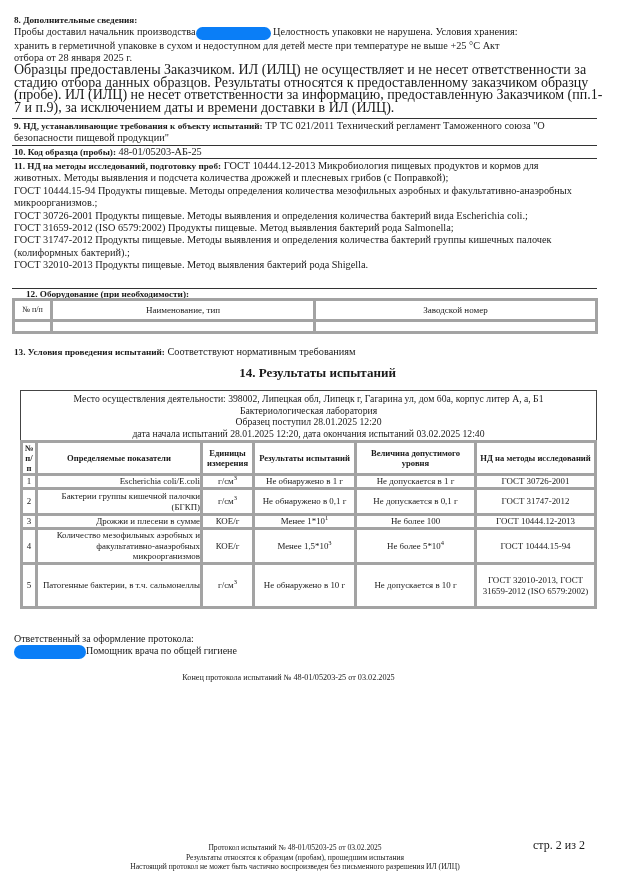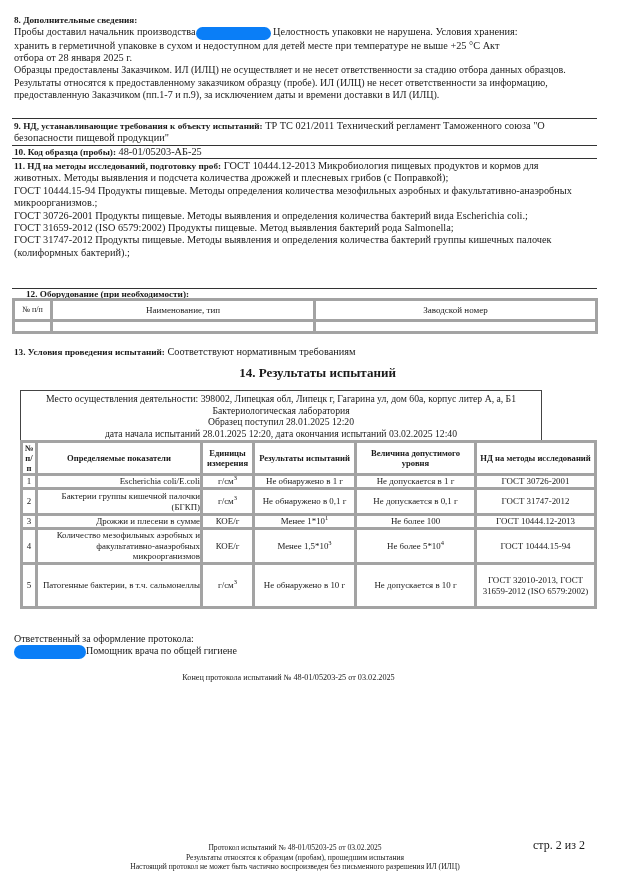--- a/index.html
+++ b/index.html
@@ -8,21 +8,21 @@
   .page { position: absolute; left: 0; top: 0; width: 635px; height: 884px; }
   .blk { position: absolute; left: 14px; width: 590px; font-size: 10.3px; line-height: 12.4px; }
   .b { font-weight: bold; font-size: 9.2px; }
   .redact { display: inline-block; background: #0a7ef7; border-radius: 8px; vertical-align: middle; }
   .rule { position: absolute; left: 12px; width: 585px; height: 0; border-top: 1px solid #333; }
   table { border-collapse: collapse; }
   td, th { border: 3px solid #a3a3a3; }
   .eq { position: absolute; left: 12px; top: 298px; width: 586px; font-size: 9px; }
   .eq th { font-weight: normal; height: 21px; text-align: center; line-height: 10px; }
   .eq td { height: 12px; }
-  .res-head { position: absolute; left: 20px; top: 390px; width: 522px; border: 1px solid #444; border-bottom: none;
+  .res-head { position: absolute; left: 20px; top: 390px; width: 577px; border: 1px solid #444; border-bottom: none;
     text-align: center; font-size: 9.7px; line-height: 11.7px; padding-top: 2px; padding-bottom: 1px; }
   .res { position: absolute; left: 20px; top: 440px; width: 577px; font-size: 8.9px; line-height: 10.5px; }
   .res th { font-weight: bold; font-size: 8.6px; text-align: center; line-height: 10px; height: 28px; }
   .res td { text-align: center; }
   .res td.l { text-align: right; padding-left: 2px; }
   .res sup { font-size: 6.5px; vertical-align: 4px; line-height: 0; }
   .title14 { position: absolute; left: 0; width: 635px; top: 365px; text-align: center; font-weight: bold; font-size: 13px; }
   .sm { font-size: 7.6px; }
 </style>
 </head>
@@ -30,21 +30,21 @@
 
 <div class="page">
 
   <div class="blk" style="top:14px;">
     <div class="b">8. Дополнительные сведения:</div>
     <div>
       <span>Пробы доставил  начальник производства</span><span class="redact" style="width: 75px; height: 13px; background: rgb(10, 126, 247);"></span><span> Целостность упаковки не нарушена. Условия хранения:</span>
     </div>
     <div>хранить в герметичной упаковке в сухом и недоступном для детей месте при температуре не выше +25 °С Акт</div>
     <div>отбора от 28 января 2025 г.</div>
-    <div style="font-size:10px;">Образцы предоставлены Заказчиком. ИЛ (ИЛЦ) не осуществляет и не несет ответственности за стадию отбора данных образцов. Результаты относятся к предоставленному заказчиком образцу (пробе). ИЛ (ИЛЦ) не несет ответственности за информацию, предоставленную Заказчиком (пп.1-7 и п.9), за исключением даты и времени доставки в ИЛ (ИЛЦ).</div>
+    <div style="font-size:14px;">Образцы предоставлены Заказчиком. ИЛ (ИЛЦ) не осуществляет и не несет ответственности за стадию отбора данных образцов. Результаты относятся к предоставленному заказчиком образцу (пробе). ИЛ (ИЛЦ) не несет ответственности за информацию, предоставленную Заказчиком (пп.1-7 и п.9), за исключением даты и времени доставки в ИЛ (ИЛЦ).</div>
   </div>
 
   <div class="rule" style="top:145px;"></div>
 
   <div class="blk" style="top:120px;width:580px;">
     <span class="b">9. НД, устанавливающие требования к объекту испытаний:</span><span> ТР ТС 021/2011 Технический регламент Таможенного союза "О безопасности пищевой продукции"</span>
   </div>
 
   <div class="rule" style="top:118px;"></div>
 
@@ -53,20 +53,21 @@
   </div>
 
   <div class="rule" style="top:158px;"></div>
 
   <div class="blk" style="top:160px;width:572px;">
     <span class="b">11. НД на методы исследований, подготовку проб:</span><span> ГОСТ 10444.12-2013 Микробиология пищевых продуктов и кормов для животных. Методы выявления и подсчета количества дрожжей и плесневых грибов (с Поправкой);</span>
     <div>ГОСТ 10444.15-94 Продукты пищевые. Методы определения количества мезофильных аэробных и факультативно-анаэробных микроорганизмов.;</div>
     <div>ГОСТ 30726-2001 Продукты пищевые. Методы выявления и определения количества бактерий вида Escherichia coli.;</div>
     <div>ГОСТ 31659-2012 (ISO 6579:2002) Продукты пищевые. Метод выявления бактерий рода Salmonella;</div>
     <div>ГОСТ 31747-2012 Продукты пищевые. Методы выявления и определения количества бактерий группы кишечных палочек (колиформных бактерий).;</div>
+    <div>ГОСТ 32010-2013 Продукты пищевые. Метод выявления бактерий рода Shigella.</div>
   </div>
 
   <div class="rule" style="top:288px;"></div>
 
   <div class="blk" style="top:288px;left:26px;">
     <span class="b">12. Оборудование (при необходимости):</span>
   </div>
   <table class="eq">
     <tbody>
         <tr>

